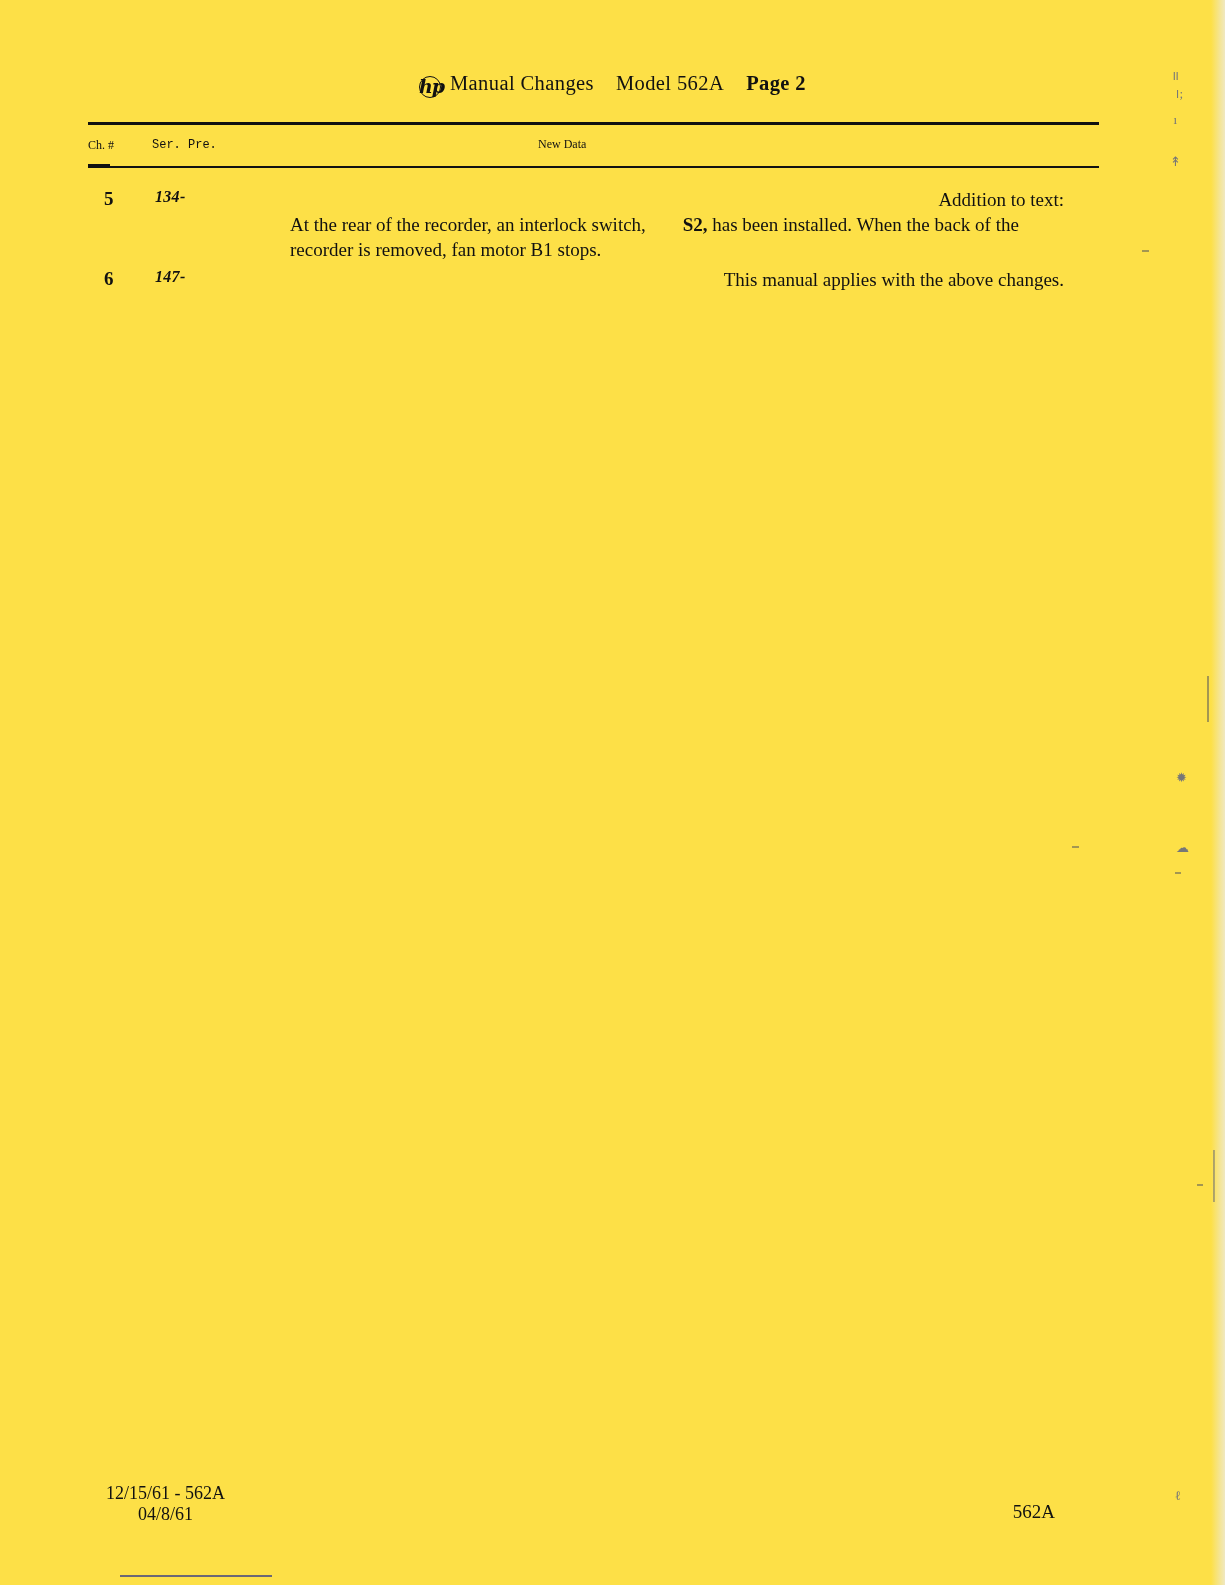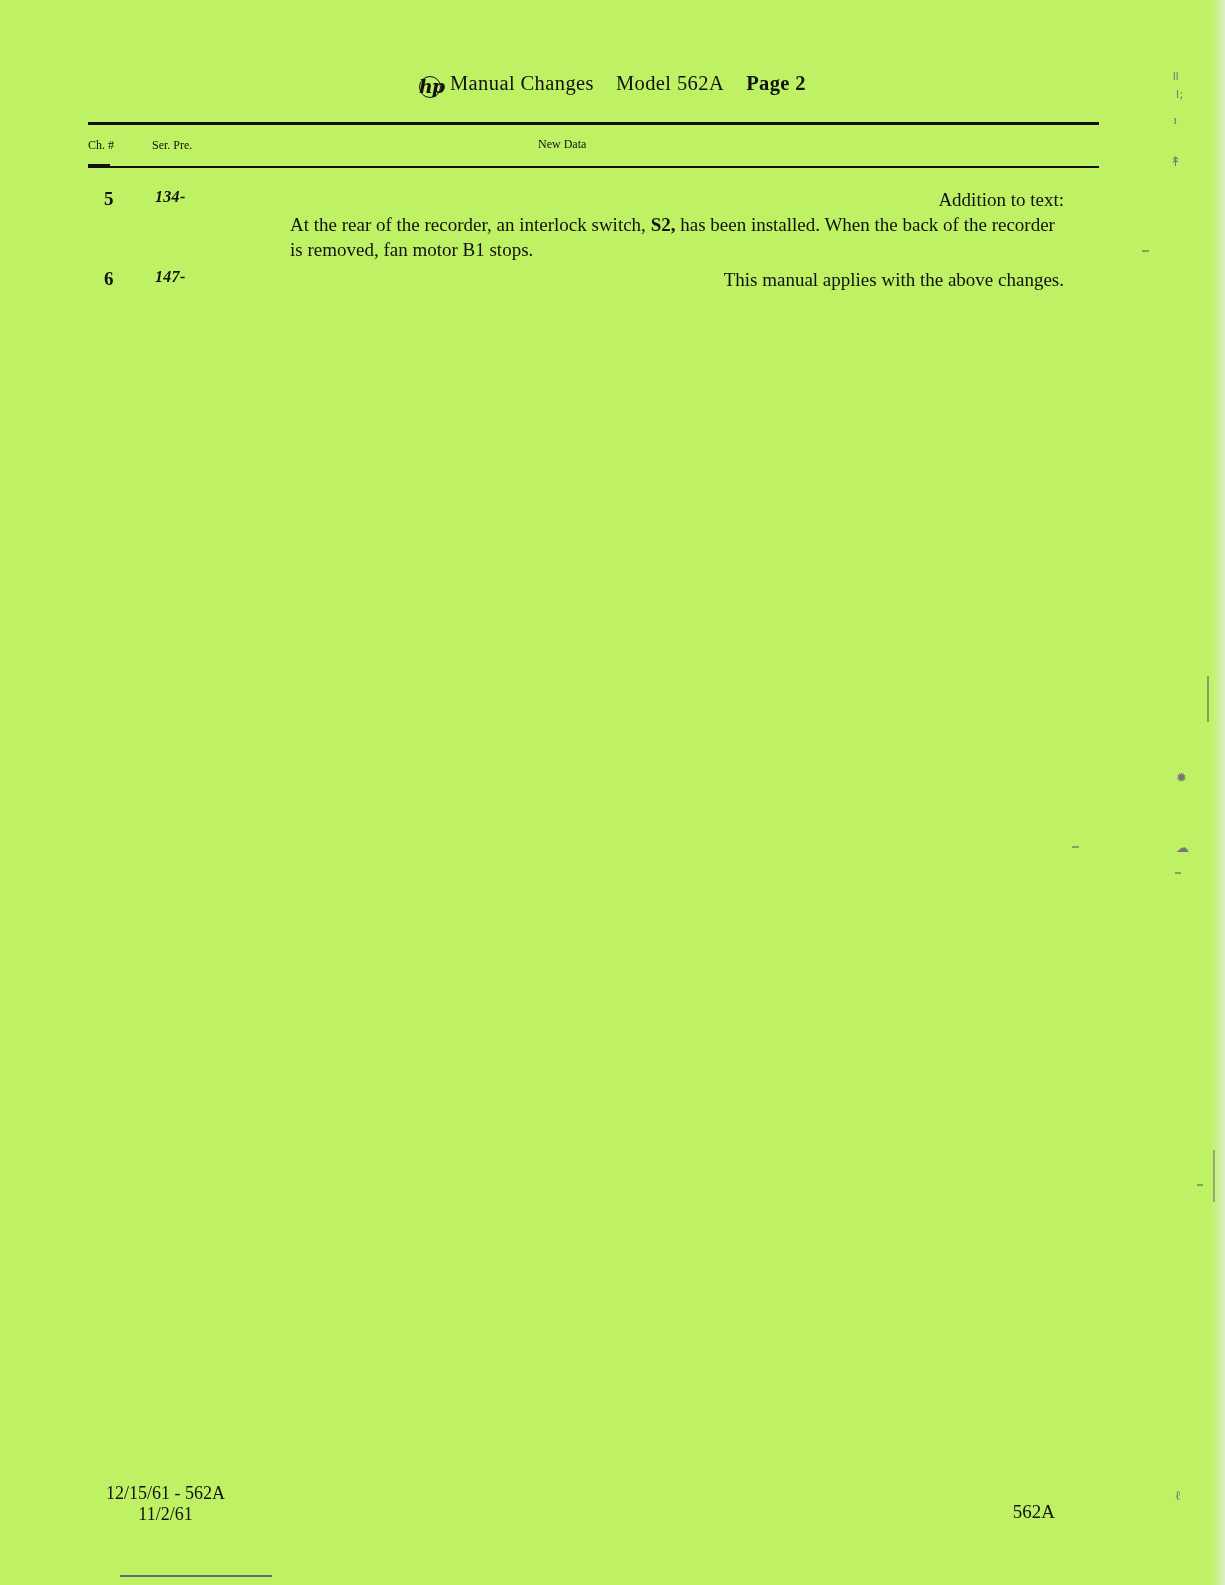--- a/index.html
+++ b/index.html
@@ -12,21 +12,21 @@
     height: 1585px;
     position: relative;
     font-family: "Liberation Serif", serif;
     color: #111111;
     overflow: hidden;
   }
 
   .page {
     position: absolute;
     inset: 0;
-    background: #bef264;
+    background: #fde047;
   }
 
   
   .doc-header {
     position: absolute;
     top: 72px;
     left: 0;
     width: 1225px;
     text-align: center;
     font-size: 20.5px;
@@ -80,21 +80,21 @@
     background: #111;
   }
 
   
   .col-head {
     position: absolute;
     font-size: 12px;
     white-space: nowrap;
   }
   .col-head.ch   { left: 88px;  top: 138px; }
-  .col-head.ser  { left: 152px; top: 138px; }
+  .col-head.ser  { left: 152px; top: 138px; font-family: Liberation Mono, monospace; }
   .col-head.data { left: 538px; top: 137px; text-align: center; }
 
   
   .row { position: absolute; left: 0; width: 1225px; }
   .row .ch-num {
     position: absolute;
     left: 104px;
     font-size: 19px;
     font-weight: bold;
   }
@@ -112,21 +112,21 @@
     width: 800px;
     font-size: 19px;
     line-height: 1.28;
   }
   .row .body .lead { display: block; text-align: right; }
   .row .body .indent {
     display: block;
     margin-left: 26px;
     margin-top: 1px;
   }
-  .row .body .b { font-weight: bold; }
+  .row .body .b { font-weight: bold; margin-left: 32px; }
 
   #row-5 { top: 188px; }
   #row-6 { top: 268px; }
 
   
   .footer-left {
     position: absolute;
     left: 106px;
     bottom: 60px;
     font-size: 18px;
@@ -203,21 +203,21 @@
   <div class="row" id="row-6">
     <div class="ch-num">6</div>
     <div class="ser-num">147-</div>
     <div class="body">
       <span class="lead">This manual applies with the above changes.</span>
     </div>
   </div>
 
   <div class="footer-left">
     <div>12/15/61 - 562A</div>
-    <div>11/2/61</div>
+    <div>04/8/61</div>
   </div>
   <div class="footer-right">562A</div>
 
   <div class="edge-mark" style="right:46px; top:66px;">॥</div>
   <div class="edge-mark" style="right:42px; top:84px;">।;</div>
   <div class="edge-mark" style="right:48px; top:112px;">ı</div>
   <div class="edge-mark" style="right:44px; top:154px;">↟</div>
   <div class="speck" style="right:76px; top:250px; width:7px; height:2px;"></div>
   <div class="speck" style="right:16px; top:676px; width:2px; height:46px;"></div>
   <div class="edge-mark" style="right:38px; top:770px;">✹</div>

